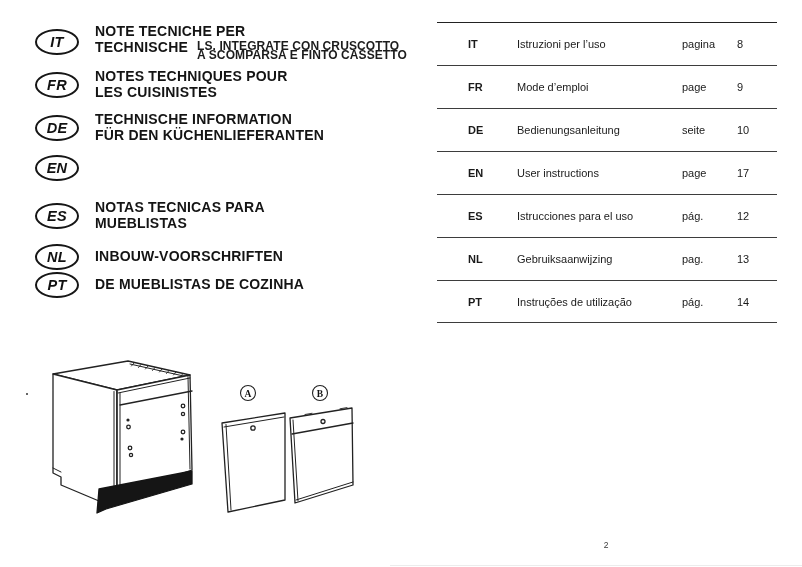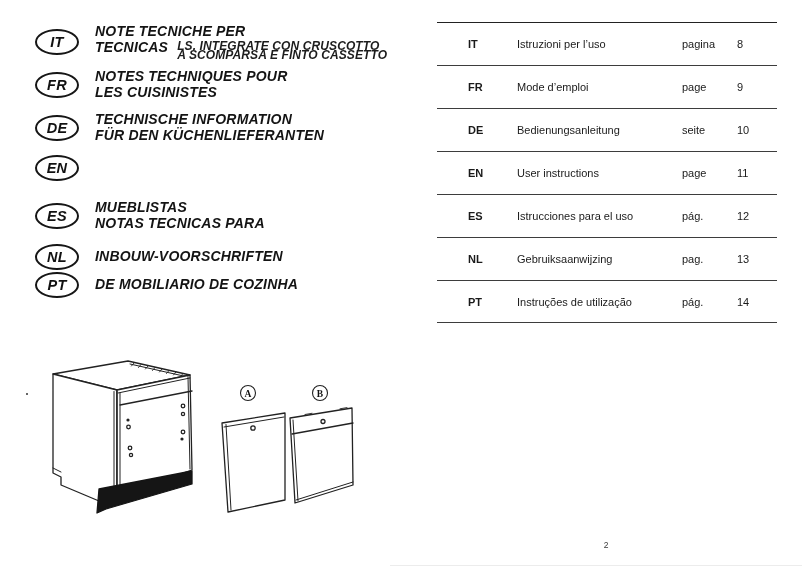--- a/index.html
+++ b/index.html
@@ -19,21 +19,21 @@
   .lang-row-6{top:272px;}
   .badge{
     flex:0 0 auto;width:40px;height:22px;border:2px solid #161616;border-radius:50%;
     display:flex;align-items:center;justify-content:center;margin-right:16px;
     background:#fff;
   }
   .badge-text{
     font-weight:bold;font-style:italic;font-size:14.5px;letter-spacing:.3px;color:#111;
     transform:translateY(-.5px);
   }
-  .titles{flex:0 0 auto;font-style:italic;}
+  .titles{flex:0 0 auto;}
   .title-line{
     font-weight:bold;font-size:14px;line-height:15.5px;letter-spacing:.2px;
     white-space:nowrap;display:flex;align-items:flex-start;color:#141414;
   }
   .note{
     display:inline-flex;flex-direction:column;margin-left:9px;margin-top:2px;
     font-weight:bold;font-size:12px;line-height:9.5px;letter-spacing:.1px;color:#1c1c1c;
     text-align:left;
   }
   
@@ -65,21 +65,21 @@
 <div class="lang-col">
   <div class="lang-row lang-row-0">
     <div class="badge">
       <span class="badge-text">IT</span>
     </div>
     <div class="titles">
         <div class="title-line">
           <span>NOTE TECNICHE PER</span>
         </div>
         <div class="title-line">
-          <span>TECNICAS</span>
+          <span>TECHNISCHE</span>
           <span class="note">
             <span class="note-line">LS. INTEGRATE CON CRUSCOTTO</span>
             <span class="note-line">A SCOMPARSA E FINTO CASSETTO</span>
           </span>
         </div>
       </div>
   </div>
 
   <div class="lang-row lang-row-1">
     <div class="badge">
@@ -114,46 +114,46 @@
       <span class="badge-text">EN</span>
     </div>
   </div>
 
   <div class="lang-row lang-row-4">
     <div class="badge">
       <span class="badge-text">ES</span>
     </div>
     <div class="titles">
         <div class="title-line">
+          <span>NOTAS TECNICAS PARA</span>
+        </div>
+        <div class="title-line">
           <span>MUEBLISTAS</span>
         </div>
-        <div class="title-line">
-          <span>NOTAS TECNICAS PARA</span>
-        </div>
       </div>
   </div>
 
   <div class="lang-row lang-row-5">
     <div class="badge">
       <span class="badge-text">NL</span>
     </div>
     <div class="titles">
         <div class="title-line">
           <span>INBOUW-VOORSCHRIFTEN</span>
         </div>
       </div>
   </div>
 
   <div class="lang-row lang-row-6">
     <div class="badge">
       <span class="badge-text">PT</span>
     </div>
     <div class="titles">
         <div class="title-line">
-          <span>DE MOBILIARIO DE COZINHA</span>
+          <span>DE MUEBLISTAS DE COZINHA</span>
         </div>
       </div>
   </div>
 </div>
 
 <div class="toc">
   <div class="toc-row">
     <span class="toc-code">IT</span>
     <span class="toc-title">Istruzioni per l’uso</span>
     <span class="toc-pageword">pagina</span>
@@ -171,21 +171,21 @@
     <span class="toc-code">DE</span>
     <span class="toc-title">Bedienungsanleitung</span>
     <span class="toc-pageword">seite</span>
     <span class="toc-pagenum">10</span>
   </div>
 
   <div class="toc-row">
     <span class="toc-code">EN</span>
     <span class="toc-title">User instructions</span>
     <span class="toc-pageword">page</span>
-    <span class="toc-pagenum">11</span>
+    <span class="toc-pagenum">17</span>
   </div>
 
   <div class="toc-row">
     <span class="toc-code">ES</span>
     <span class="toc-title">Istrucciones para el uso</span>
     <span class="toc-pageword">pág.</span>
     <span class="toc-pagenum">12</span>
   </div>
 
   <div class="toc-row">

